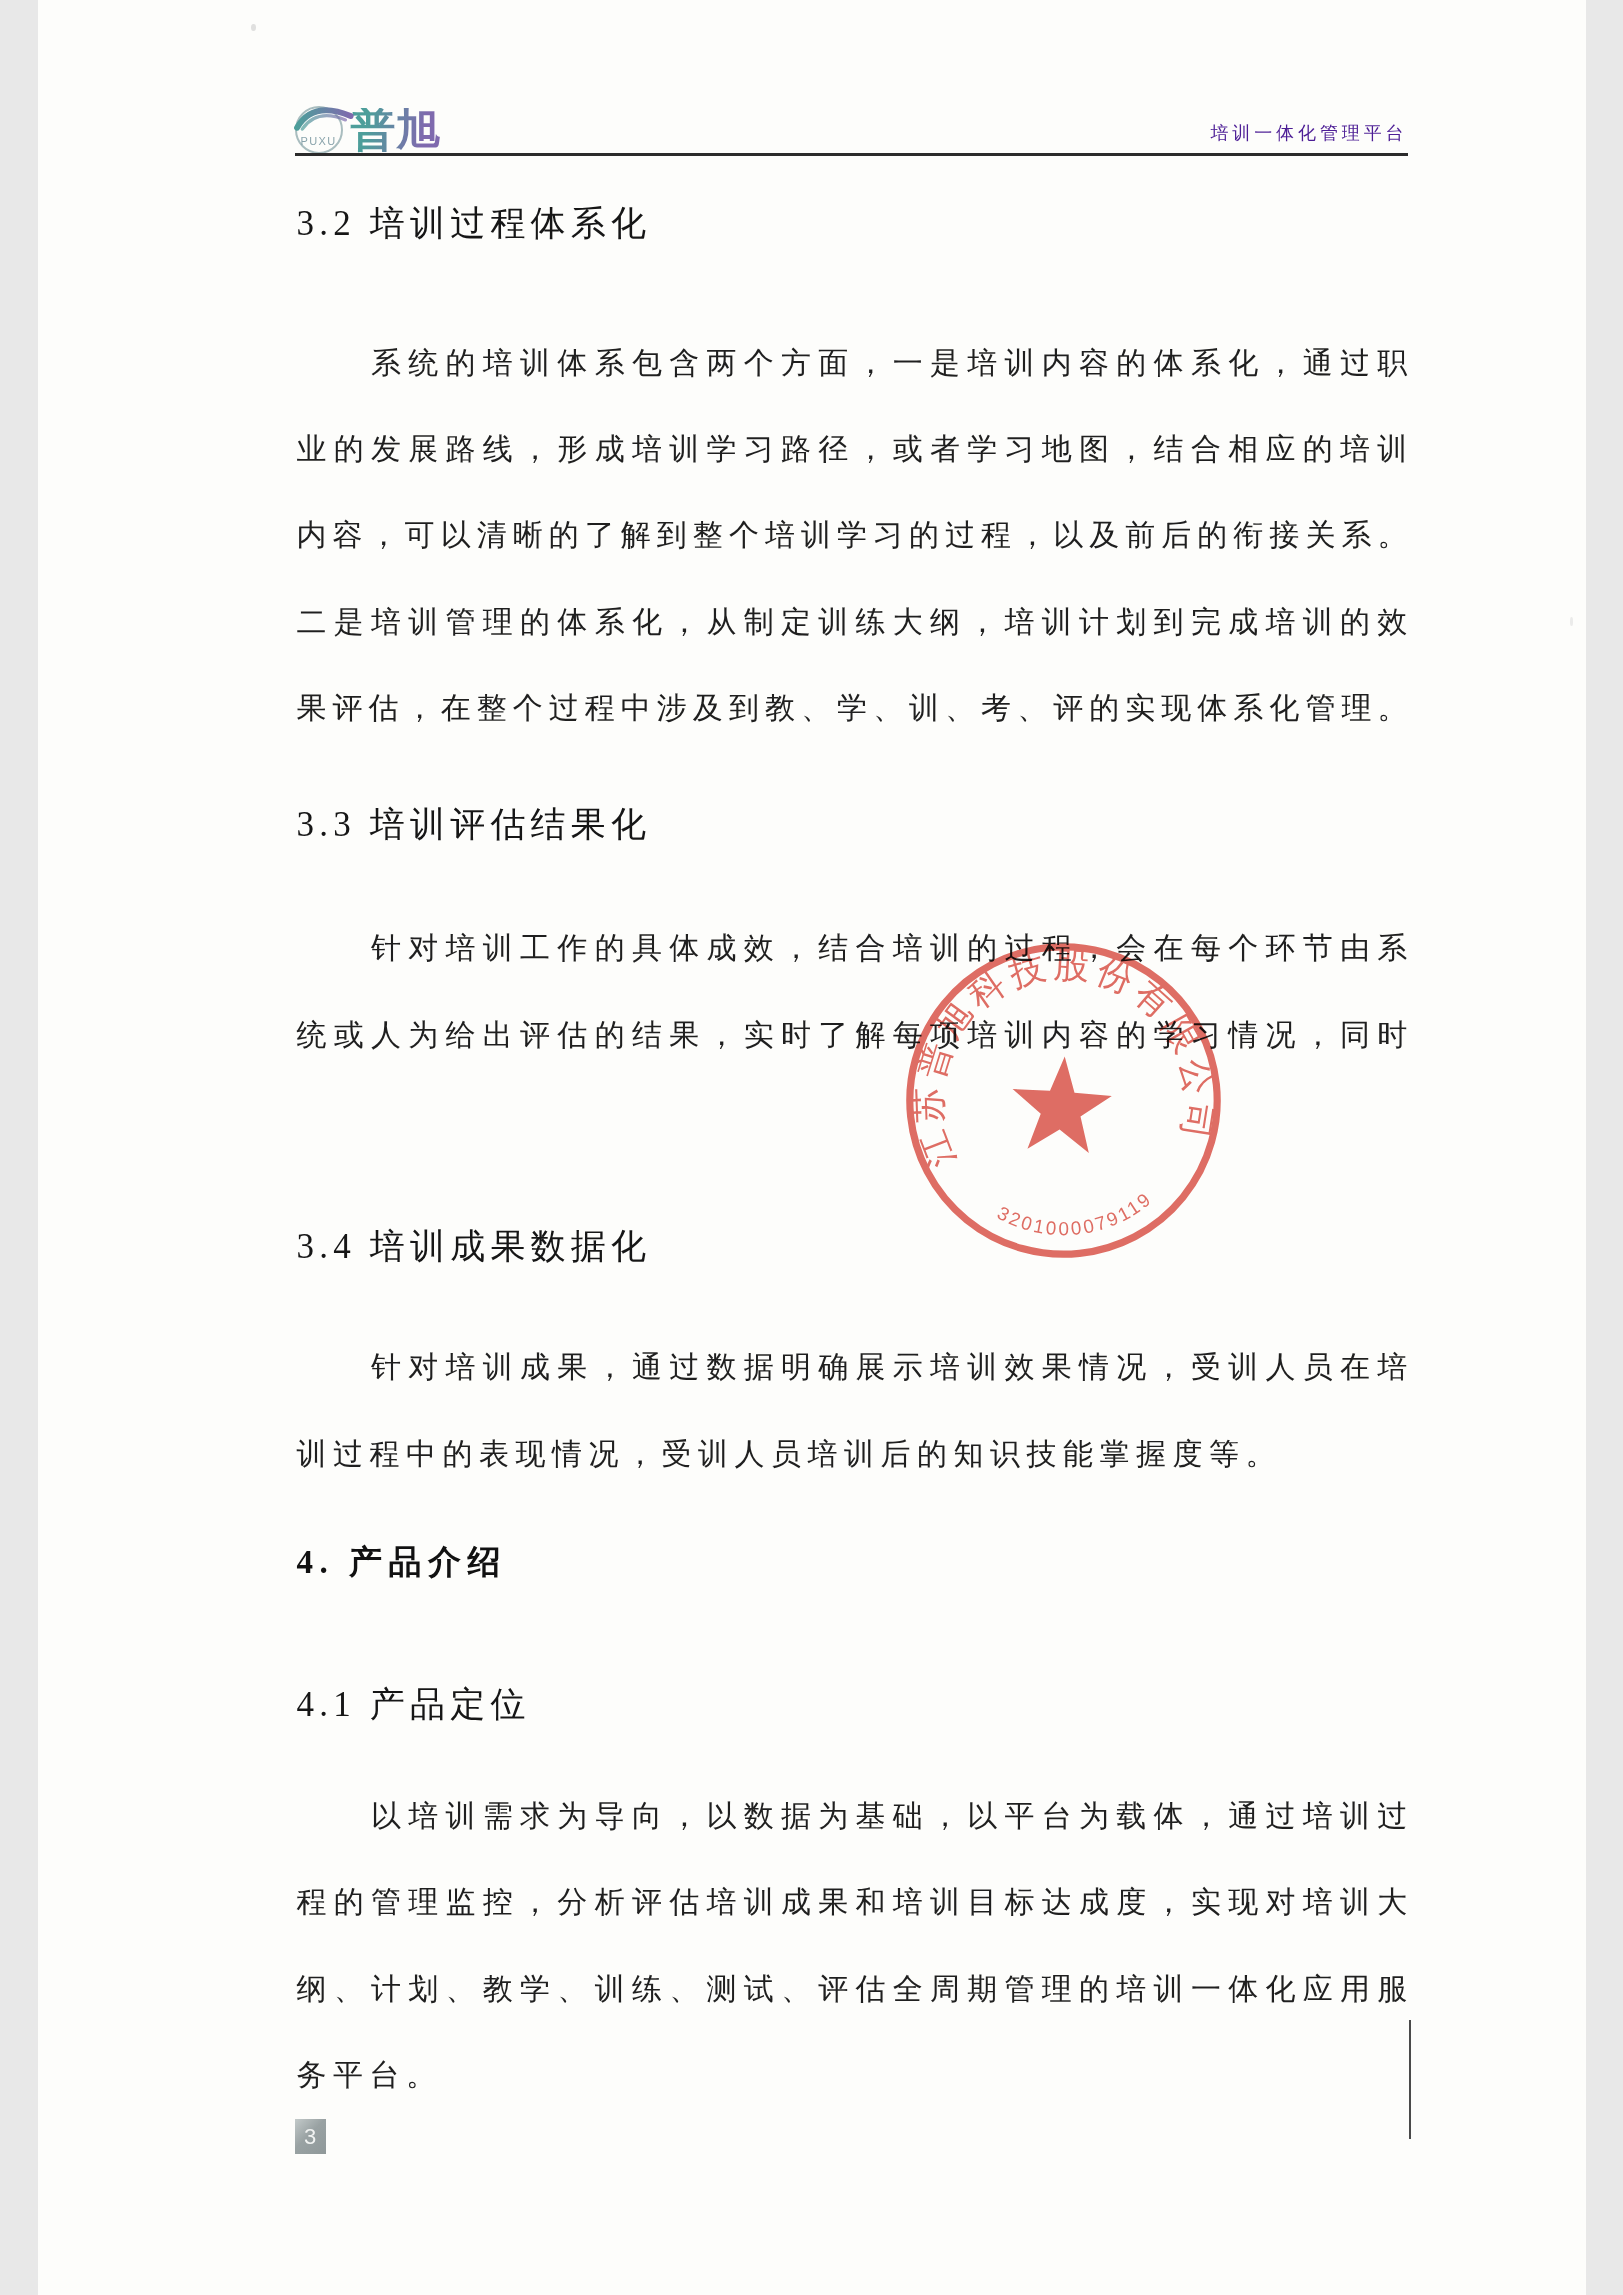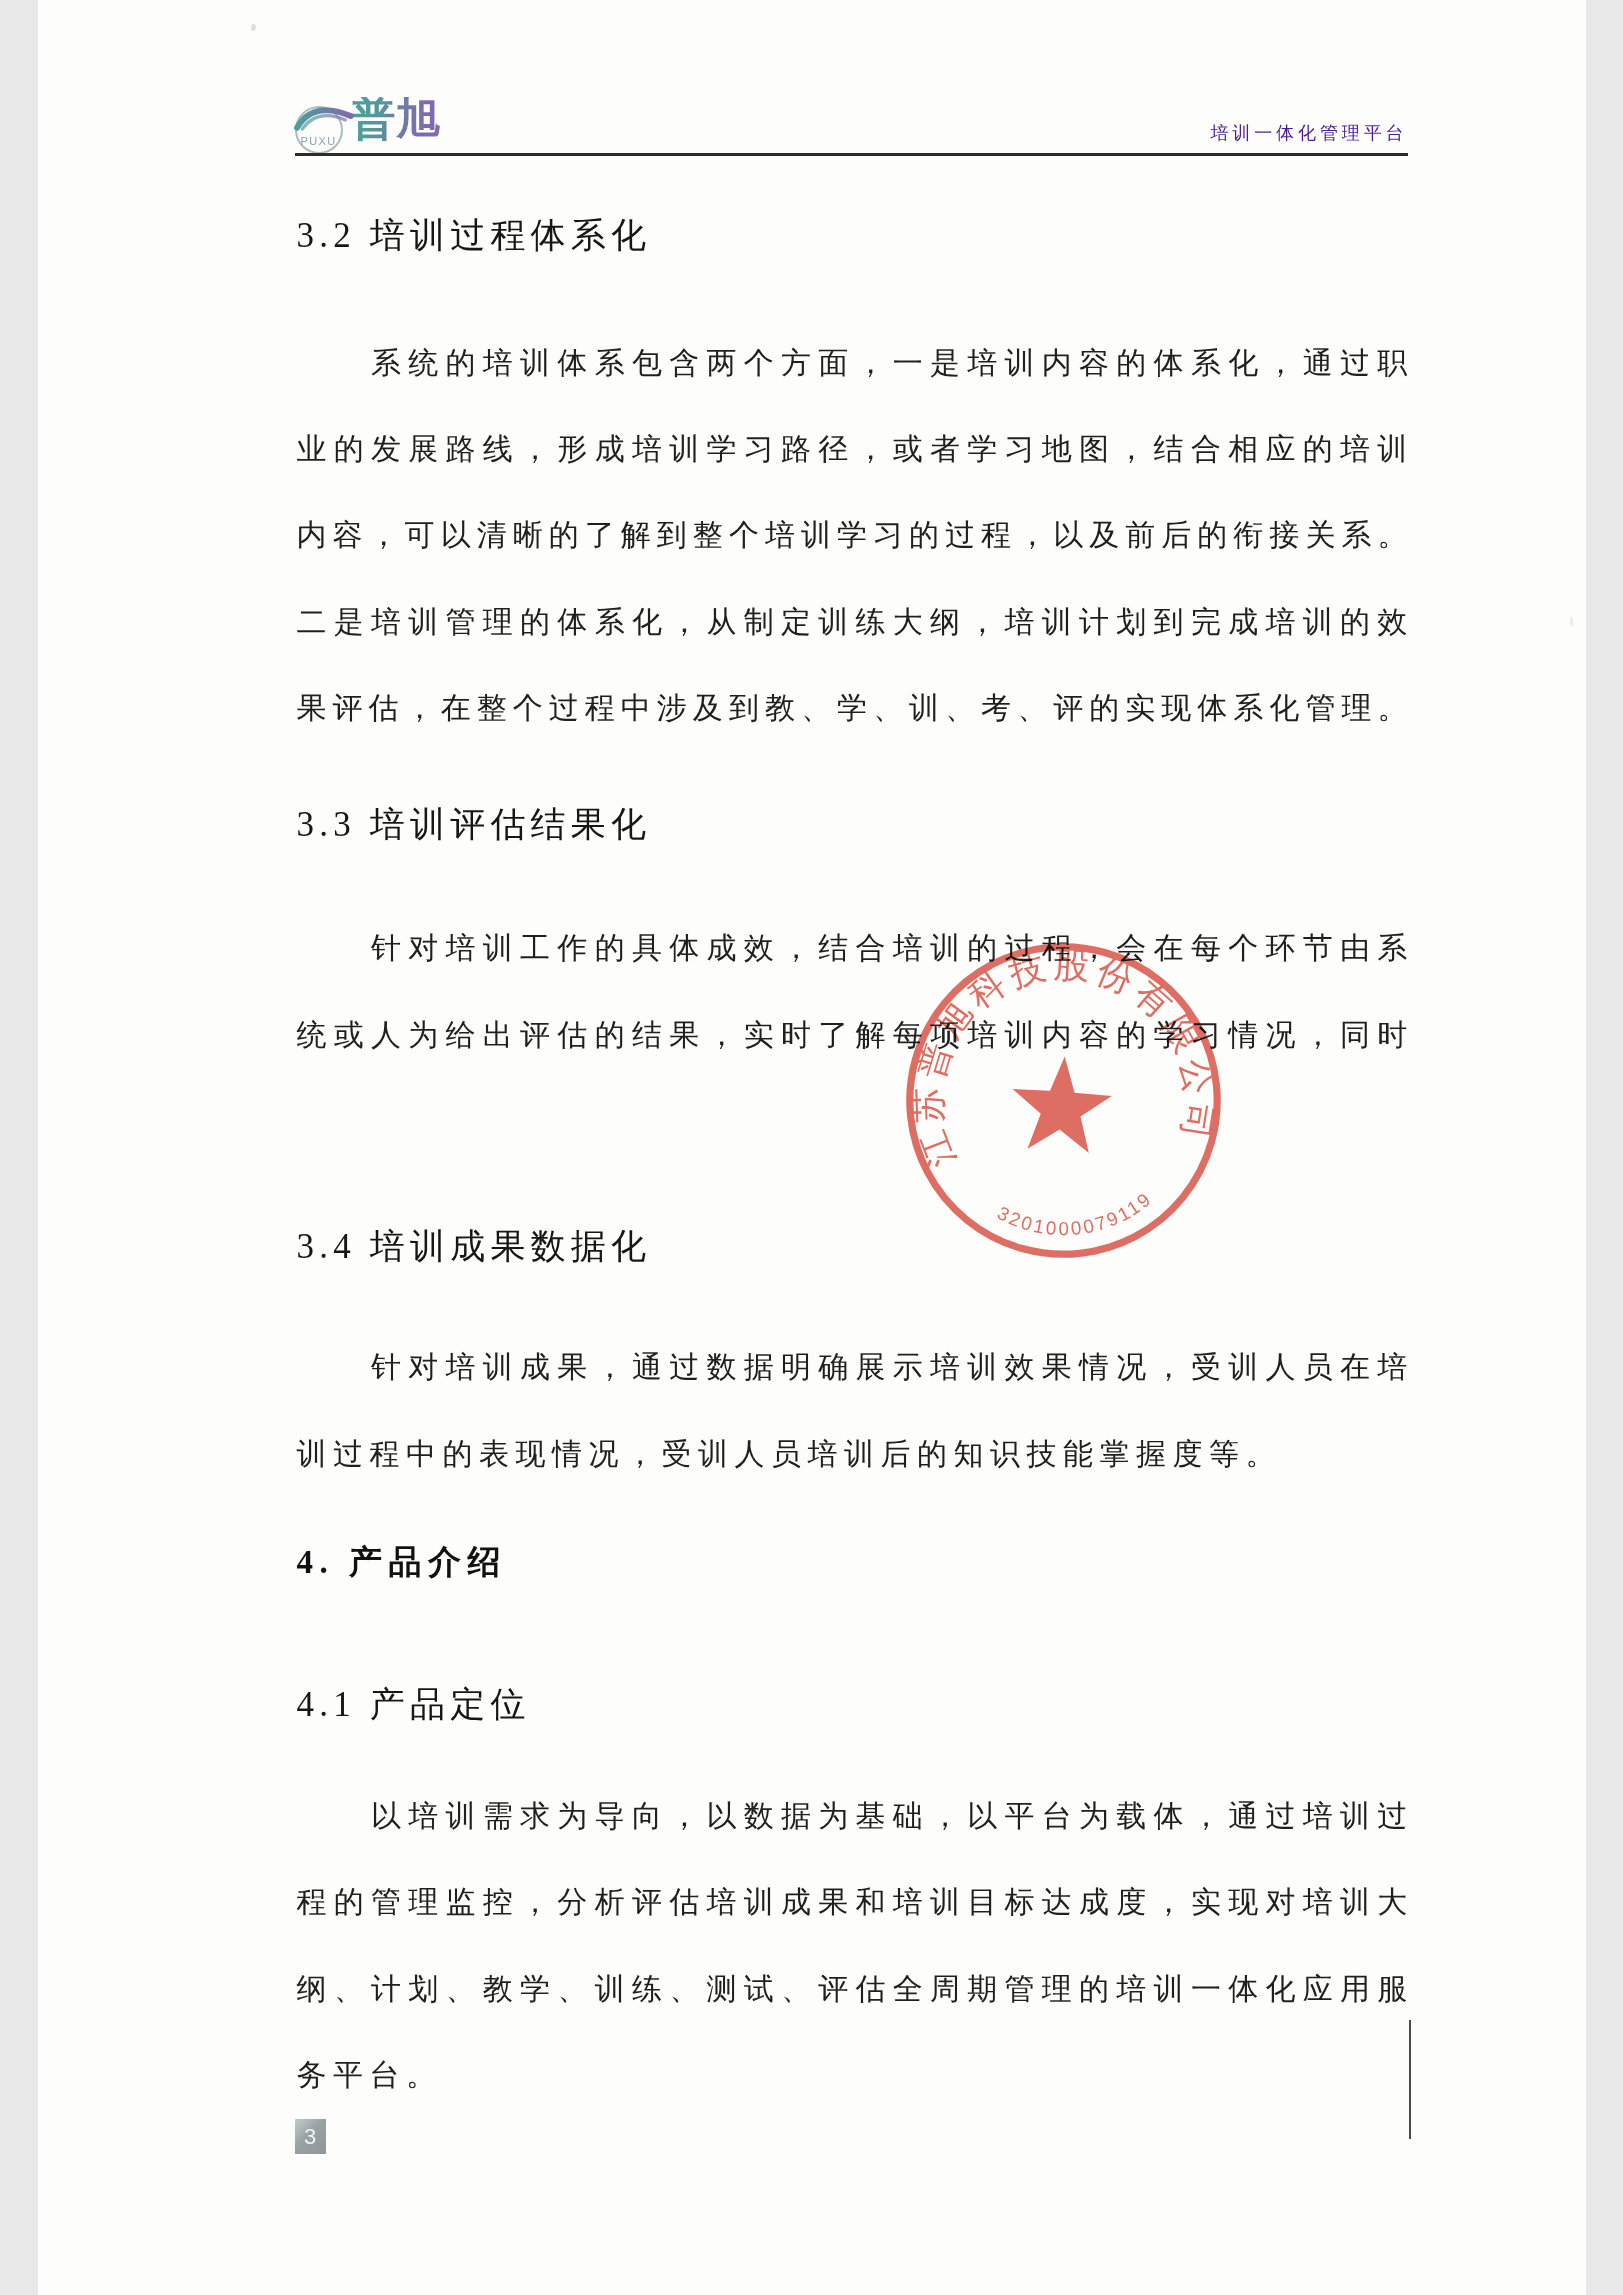--- a/index.html
+++ b/index.html
@@ -9,21 +9,21 @@
     font-family:"Liberation Serif","DejaVu Serif",serif;
     color:#1d1d1d; overflow:hidden;
   }
   
   .logo { position:absolute; left:257px; top:97px; height:63px; display:flex; align-items:flex-start; }
   .logo-circle { position:relative; width:48px; height:48px; margin-top:9.2px;
     border:2px solid #a9bdbf; border-radius:50%; box-sizing:border-box; }
   .logo-swoosh { position:absolute; left:-3.9px; top:-9.2px; }
   .logo-en { position:absolute; left:0; right:0; bottom:5.2px; text-align:center;
     font-size:11px; letter-spacing:1.3px; color:#8aa4ac; font-family:"Liberation Sans",sans-serif; }
-  .logo-cn { margin-left:7.9px; margin-top:0; font-size:45px; font-weight:700; line-height:1;
+  .logo-cn { margin-left:7.9px; margin-top:11px; font-size:45px; font-weight:700; line-height:1;
     background:linear-gradient(100deg,#4d9e9a 20%,#7f6aae 80%);
     -webkit-background-clip:text; background-clip:text; color:transparent; }
   .header-title { position:absolute; left:257px; width:1113px; top:118px; text-align:right;
     font-size:18px; letter-spacing:3.9px; color:#4c1d95; line-height:30px; }
   .header-rule { position:absolute; left:257px; top:153px; width:1113px; height:2.6px; background:#2b2b2b; }
   
   .h3 { position:absolute; left:259px; font-size:35px; letter-spacing:5.2px; font-weight:500;
     line-height:46px; white-space:nowrap; color:#161616; }
   .h2big { position:absolute; left:259px; font-size:33px; letter-spacing:6.5px; font-weight:600;
     line-height:51px; white-space:nowrap; color:#111; }
@@ -60,21 +60,21 @@
         <path d="M6 44 Q 30 2 88 26" fill="none" stroke="url(#lg1)" stroke-width="9" stroke-linecap="round"></path>
         <path d="M14 46 Q 36 14 80 32" fill="none" stroke="url(#lg1)" stroke-width="5" stroke-linecap="round" opacity=".7"></path>
       </svg>
       <div class="logo-en">PUXU</div>
     </div>
     <div class="logo-cn">普旭</div>
   </div>
   <div class="header-title">培训一体化管理平台</div>
   <div class="header-rule"></div>
 
-  <div class="h3" style="top:213px">3.2 培训过程体系化</div>
+  <div class="h3" style="top:201px">3.2 培训过程体系化</div>
   <div class="bodyline" style="top: 342px; display: flex; justify-content: space-between; letter-spacing: 0px;">
       <span>　</span>
       <span>　</span>
       <span>系</span>
       <span>统</span>
       <span>的</span>
       <span>培</span>
       <span>训</span>
       <span>体</span>
       <span>系</span>

